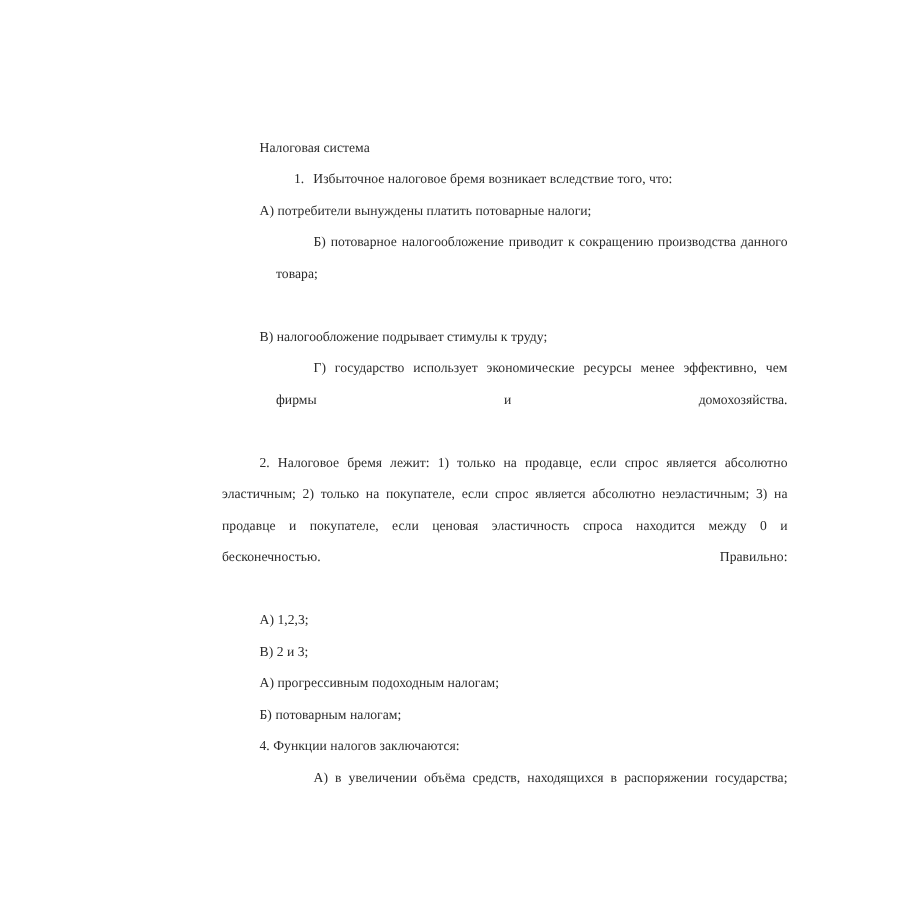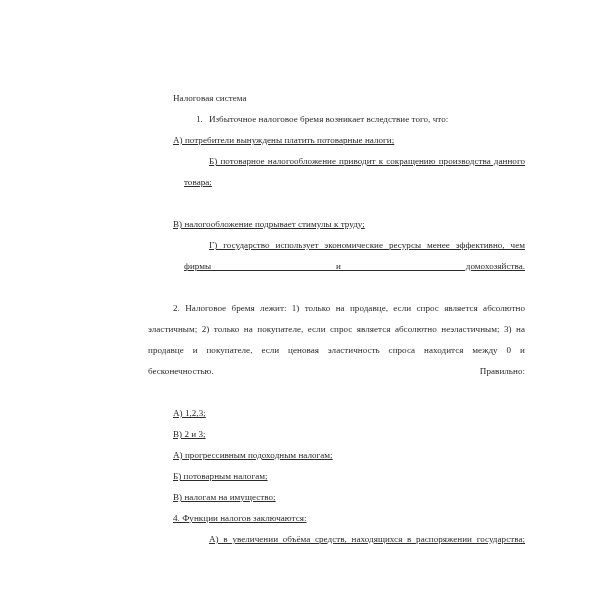--- a/index.html
+++ b/index.html
@@ -63,21 +63,20 @@
   }
   .para.listitem .num-gap {
     display: inline-block;
     width: 6px;
   }
 
   
   .para.option {
     text-align: left;
     text-indent: 25px;
-    text-decoration: underline;
   }
   .para.option.justified {
     text-align: justify;
     margin-left: 36px;
   }
 </style>
 </head>
 <body>
 
 <div class="page">
@@ -101,21 +100,20 @@
 
 
     <p class="para option no-stretch">В) 2 и 3;</p>
 
 
 
     <p class="para option no-stretch">А) прогрессивным подоходным налогам;</p>
 
     <p class="para option no-stretch">Б) потоварным налогам;</p>
 
-    <p class="para option no-stretch">В) налогам на имущество;</p>
 
 
     <p class="para option no-stretch">4. Функции налогов заключаются:</p>
 
     <p class="para option justified">А) в увеличении объёма средств, находящихся в распоряжении государства;</p>
 
   </div>
 </div>
 
 </body></html>

